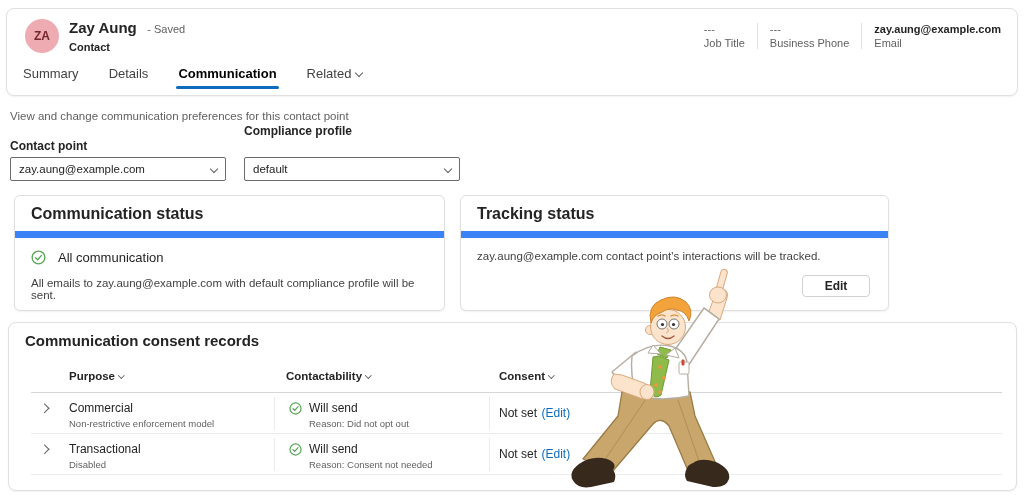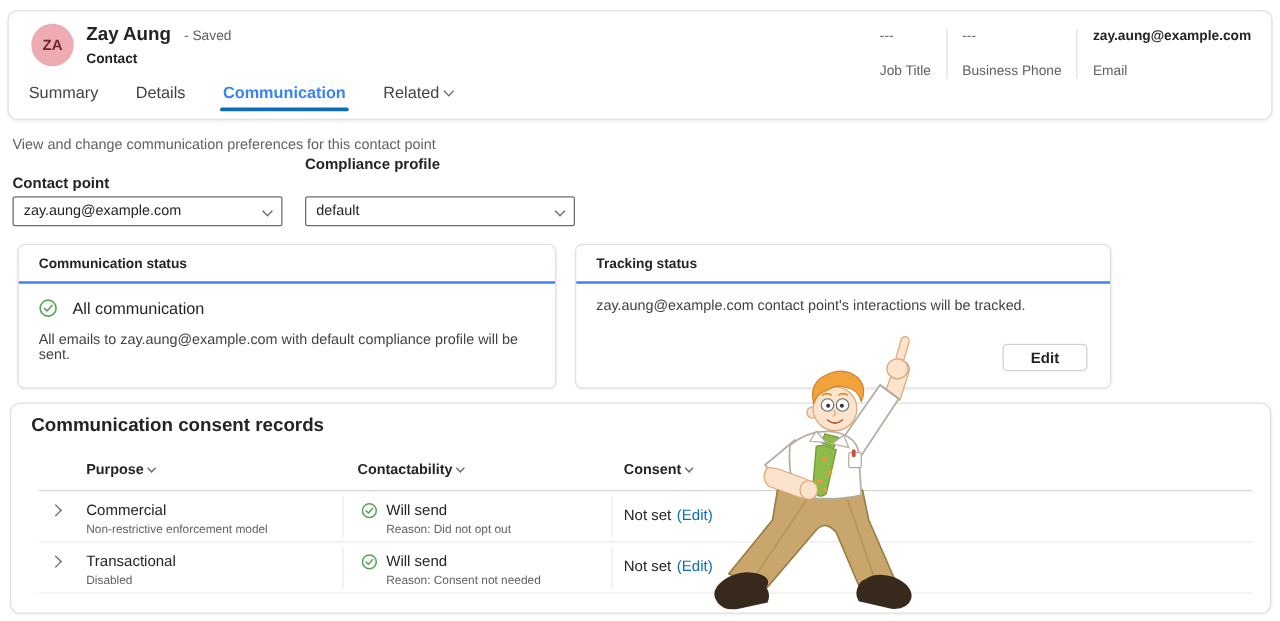--- a/index.html
+++ b/index.html
@@ -17,45 +17,45 @@
   .name-row { position:absolute; left:62px; top:10px; white-space:nowrap; }
   .contact-name { font-size:15px; font-weight:bold; }
   .saved-status { font-size:11px; color:#616161; margin-left:6px; }
   .entity-type { position:absolute; left:62px; top:32px; font-size:11px; font-weight:bold; }
 
   .header-fields { position:absolute; right:4px; top:14px; display:flex; }
   .hfield { padding:0 12px; border-left:1px solid #e0e0e0; }
   .hfield:first-child { border-left:none; }
   .hfield .hval { font-size:11px; color:#616161; }
   .hfield .hval.strong { color:#242424; font-weight:bold; }
-  .hfield .hlab { font-size:11px; color:#616161; margin-top:16px; }
+  .hfield .hlab { font-size:11px; color:#616161; margin-top:2px; }
 
   .tabs { position:absolute; left:16px; bottom:6px; display:flex; gap:30px; }
   .tab { font-size:13px; color:#424242; padding-bottom:8px; position:relative; cursor:default;margin-top:44px; }
-  .tab.active { font-weight:bold; color:#3b82f6; }
+  .tab.active { font-weight:bold; color:#000000; }
   .tab.active::after { content:""; position:absolute; left:-2px; right:-2px; bottom:0;
     height:3px; background:#0f6cbd; border-radius:2px; }
   .chev { display:inline-block; border:solid #616161; border-width:0 1.5px 1.5px 0;
     padding:2.5px; transform:rotate(45deg); vertical-align:2px; margin-left:5px; }
   .chev.right { transform:rotate(-45deg); padding:2.8px; vertical-align:0; margin:0; }
   .chev.small { padding:1.8px; border-width:0 1.2px 1.2px 0; margin-left:4px; vertical-align:2px; }
 
   
   .pref-desc { position:absolute; left:10px; top:110px; font-size:11.5px; color:#616161; }
   .field-label { position:absolute; font-size:12px; font-weight:bold; }
   .select { position:absolute; width:216px; height:24px; border:1px solid #6b6b6b;
     border-radius:2px; background:#fff; font-size:11.5px; display:flex; align-items:center;
     padding:0 8px; }
   .select .selval { flex:1; white-space:nowrap; overflow:hidden; }
 
   
   .card { position:absolute; background:#fff; border:1px solid #e0e0e0; border-radius:6px;
     box-shadow:0 1px 2px rgba(0,0,0,.06); }
-  .card-title { font-size:11px; font-weight:bold; padding:9px 16px 8px;
-    border-bottom:2px solid #3b82f6; }
+  .card-title { font-size:16px; font-weight:bold; padding:9px 16px 8px;
+    border-bottom:7px solid #3b82f6; }
   .status-line { display:flex; align-items:center; gap:12px; padding:12px 16px 0; font-size:13px; }
   .card-desc { padding:12px 16px 0; font-size:11.5px; color:#424242; }
   .edit-btn { position:absolute; right:18px; bottom:13px; width:68px; height:22px;
     background:#fff; border:1px solid #d1d1d1; border-radius:4px; font-size:12px;
     font-weight:bold; color:#242424; display:flex; align-items:center; justify-content:center;
     font-family:inherit; }
 
   
   .consent-card { position:absolute; left:8px; top:322px; width:1009px; height:169px;
     background:#fff; border:1px solid #e0e0e0; border-radius:8px;

